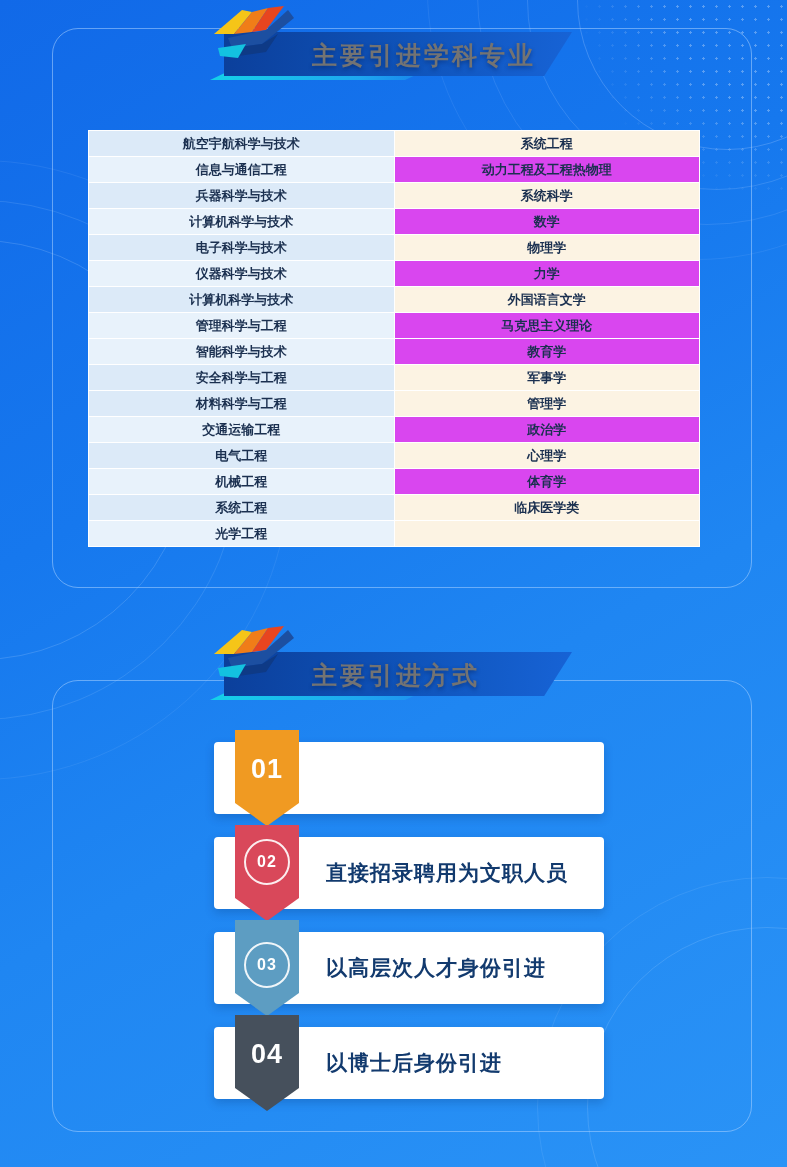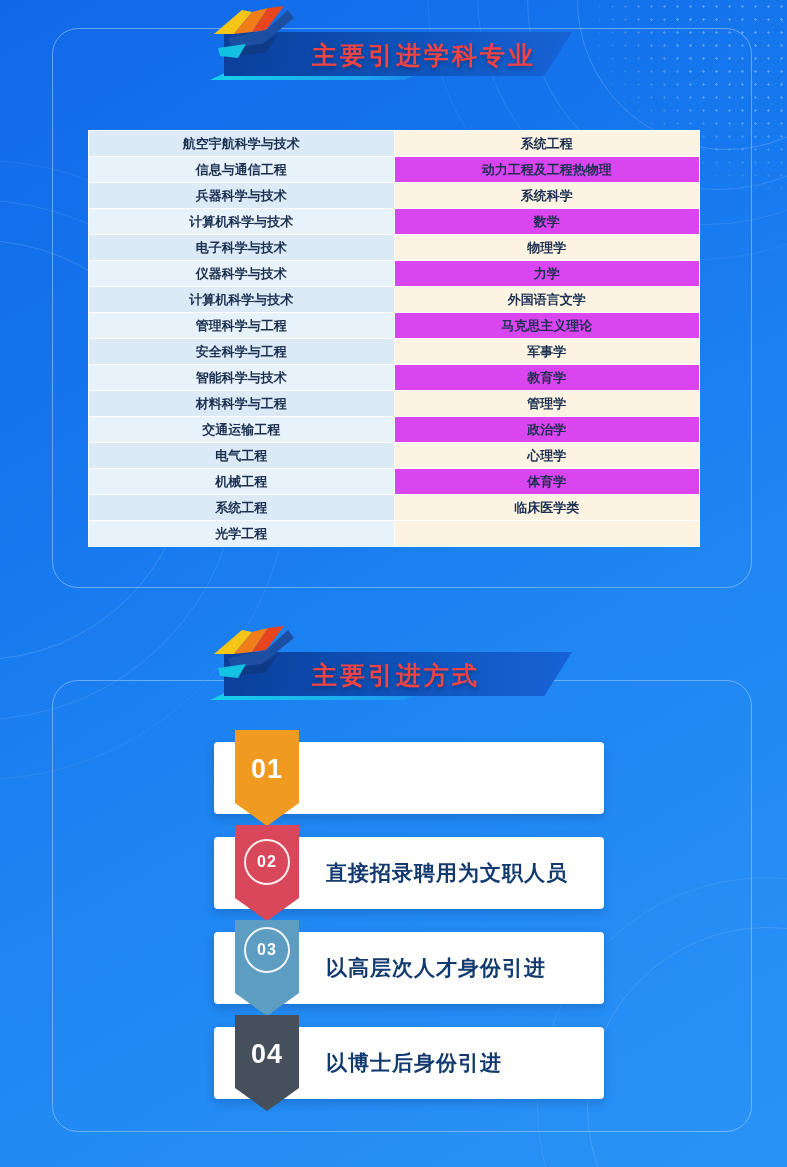--- a/index.html
+++ b/index.html
@@ -93,21 +93,21 @@
   }
   .banner-title {
     position: absolute;
     left: 112px;
     top: 36px;
     height: 38px;
     line-height: 38px;
     font-size: 25px;
     font-weight: bold;
     letter-spacing: 3px;
-    color: #ef4444;
+    color: #737373;
     text-shadow: 0 2px 4px rgba(2,24,70,0.45);
     white-space: nowrap;
   }
 
   
   .table-wrap {
     position: absolute;
     left: 88px;
     top: 130px;
     width: 612px;
@@ -251,26 +251,26 @@
           </tr>
         <tr>
             <td class="left-col">计算机科学与技术</td>
             <td class="right-col">外国语言文学</td>
           </tr>
         <tr>
             <td class="left-col alt">管理科学与工程</td>
             <td class="right-col alt">马克思主义理论</td>
           </tr>
         <tr>
+            <td class="left-col alt">智能科学与技术</td>
+            <td class="right-col alt">教育学</td>
+          </tr>
+        <tr>
             <td class="left-col">安全科学与工程</td>
             <td class="right-col">军事学</td>
-          </tr>
-        <tr>
-            <td class="left-col alt">智能科学与技术</td>
-            <td class="right-col alt">教育学</td>
           </tr>
         <tr>
             <td class="left-col">材料科学与工程</td>
             <td class="right-col">管理学</td>
           </tr>
         <tr>
             <td class="left-col alt">交通运输工程</td>
             <td class="right-col alt">政治学</td>
           </tr>
         <tr>
@@ -322,21 +322,21 @@
   <div class="method-row">
     <div class="method-card" style="width:390px;"></div>
     <div class="method-badge" style="background:#d9485a;padding-top:14px;">
       <span class="num-circle">02</span>
     </div>
     <div class="method-label">直接招录聘用为文职人员</div>
   </div>
 
   <div class="method-row">
     <div class="method-card" style="width:390px;"></div>
-    <div class="method-badge" style="background:#5d9dc2;padding-top:7px;">
+    <div class="method-badge" style="background:#5d9dc2;padding-top:22px;">
       <span class="num-circle">03</span>
     </div>
     <div class="method-label">以高层次人才身份引进</div>
   </div>
 
   <div class="method-row">
     <div class="method-card" style="width:390px;"></div>
     <div class="method-badge" style="background:#46505c;">
       <span>04</span>
     </div>

